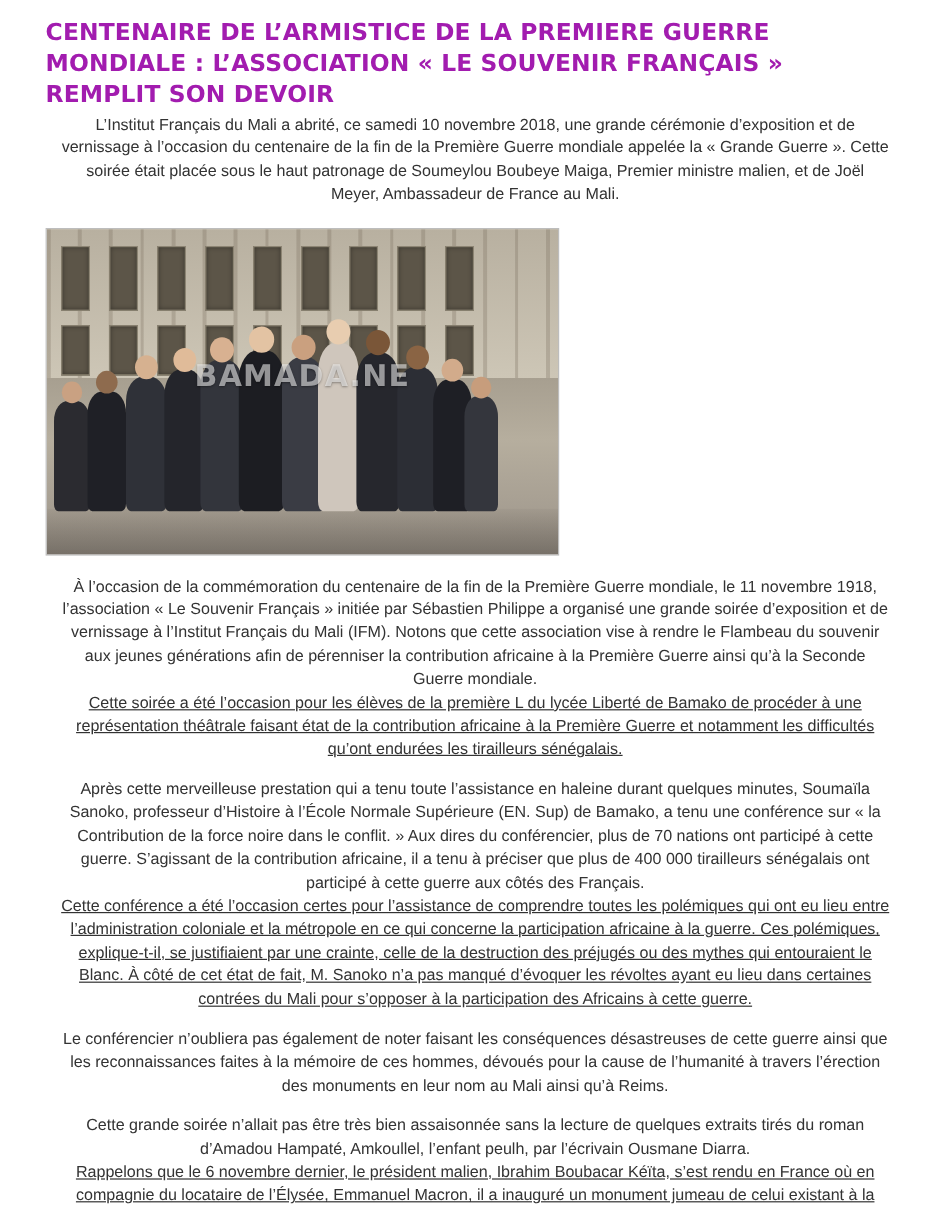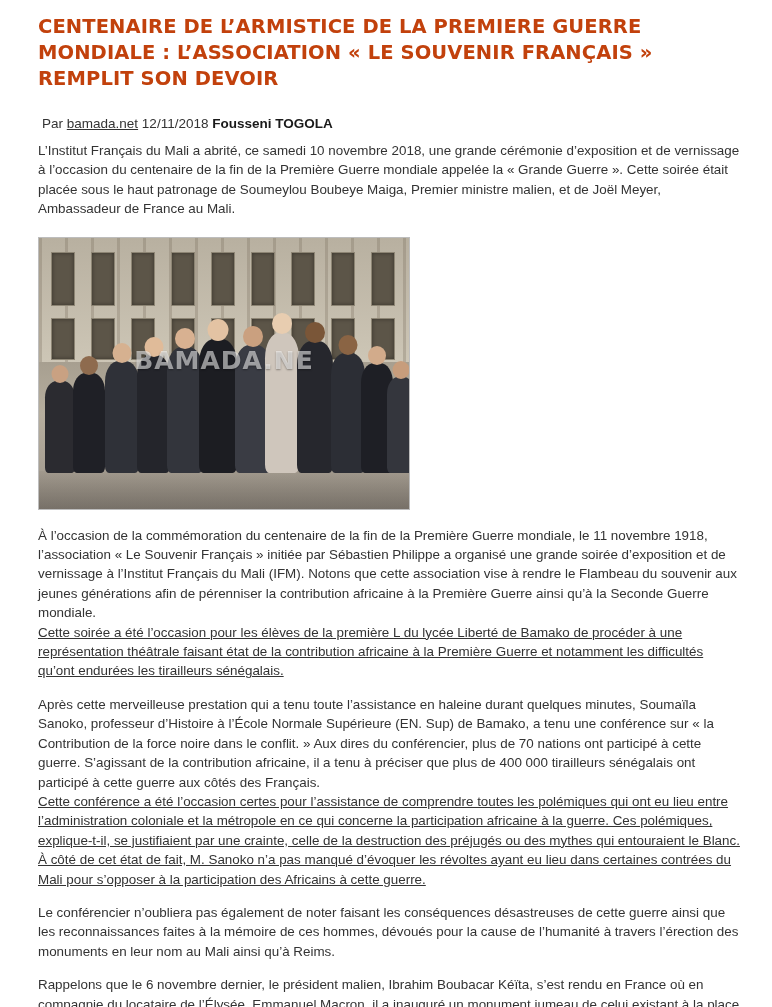--- a/index.html
+++ b/index.html
@@ -16,54 +16,54 @@
   }
   .page {
     width: 772px;
     min-height: 1007px;
     box-sizing: border-box;
     padding: 14px 30px 10px 38px;
     background: #ffffff;
     position: relative;
   }
   .headline {
-    color: #c2410c;
+    color: #a21caf;
     font-size: 19.5px;
     line-height: 26px;
     font-weight: bold;
     letter-spacing: 0.1px;
-    margin: 0 0 23px 0;
+    margin: 0 0 2px 0;
     font-family: "DejaVu Sans", sans-serif;
   }
   .byline {
     font-size: 13.5px;
     color: #333333;
     margin: 0 0 8px 4px;
     line-height: 18px;
   }
   .byline .source {
     color: #333333;
     text-decoration: underline;
   }
   .byline .date { color: #333333; }
   .byline .author { font-weight: bold; color: #1a1a1a; }
 
   p.body {
     font-size: 13.4px;
     line-height: 19.4px;
-    margin: 0 0 0 0;
-    color: #333333;
-    text-align: left;
+    margin: 0 0 0 12px;
+    color: #333333;
+    text-align: center;
   }
   p.body + p.body { margin-top: 0; text-decoration: underline; }
   .gap { height: 14px; }
 
   .figure {
     margin: 18px 0 16px 0;
-    width: 372px;
+    width: 428px;
     height: 273px;
     position: relative;
     overflow: hidden;
     border: 1px solid #bdbdbd;
     box-sizing: border-box;
     background: linear-gradient(#c9c5ba, #b4aea1);
   }
   .photo {
     position: absolute;
     inset: 0;
@@ -129,26 +129,20 @@
     pointer-events: none;
   }
 </style>
 </head>
 <body>
 
 <div class="page">
 
   <h1 class="headline">CENTENAIRE DE L’ARMISTICE DE LA PREMIERE GUERRE MONDIALE : L’ASSOCIATION « LE SOUVENIR FRANÇAIS » REMPLIT SON DEVOIR</h1>
 
-  <div class="byline">
-    <span>Par</span>
-    <a class="source" href="#">bamada.net</a>
-    <span class="date">12/11/2018</span>
-    <span class="author">Fousseni TOGOLA</span>
-  </div>
 
   <p class="body">L’Institut Français du Mali a abrité, ce samedi 10 novembre 2018, une grande cérémonie d’exposition et de vernissage à l’occasion du centenaire de la fin de la Première Guerre mondiale appelée la « Grande Guerre ». Cette soirée était placée sous le haut patronage de Soumeylou Boubeye Maiga, Premier ministre malien, et de Joël Meyer, Ambassadeur de France au Mali.</p>
 
   <div class="figure">
     <div class="photo">
       <div class="ph-sky"></div>
       <div class="ph-building">
         <div class="ph-window" style="left:12px;  top:14px;  width:22px; height:52px;"></div>
         <div class="ph-window" style="left:52px;  top:14px;  width:22px; height:52px;"></div>
         <div class="ph-window" style="left:92px;  top:14px;  width:22px; height:52px;"></div>
@@ -214,15 +208,16 @@
   </div>
 
   <p class="body">À l’occasion de la commémoration du centenaire de la fin de la Première Guerre mondiale, le 11 novembre 1918, l’association « Le Souvenir Français » initiée par Sébastien Philippe a organisé une grande soirée d’exposition et de vernissage à l’Institut Français du Mali (IFM). Notons que cette association vise à rendre le Flambeau du souvenir aux jeunes générations afin de pérenniser la contribution africaine à la Première Guerre ainsi qu’à la Seconde Guerre mondiale.</p>
   <p class="body">Cette soirée a été l’occasion pour les élèves de la première L du lycée Liberté de Bamako de procéder à une représentation théâtrale faisant état de la contribution africaine à la Première Guerre et notamment les difficultés qu’ont endurées les tirailleurs sénégalais.</p>
   <div class="gap"></div>
   <p class="body">Après cette merveilleuse prestation qui a tenu toute l’assistance en haleine durant quelques minutes, Soumaïla Sanoko, professeur d’Histoire à l’École Normale Supérieure (EN. Sup) de Bamako, a tenu une conférence sur « la Contribution de la force noire dans le conflit. » Aux dires du conférencier, plus de 70 nations ont participé à cette guerre. S’agissant de la contribution africaine, il a tenu à préciser que plus de 400 000 tirailleurs sénégalais ont participé à cette guerre aux côtés des Français.</p>
   <p class="body">Cette conférence a été l’occasion certes pour l’assistance de comprendre toutes les polémiques qui ont eu lieu entre l’administration coloniale et la métropole en ce qui concerne la participation africaine à la guerre. Ces polémiques, explique-t-il, se justifiaient par une crainte, celle de la destruction des préjugés ou des mythes qui entouraient le Blanc. À côté de cet état de fait, M. Sanoko n’a pas manqué d’évoquer les révoltes ayant eu lieu dans certaines contrées du Mali pour s’opposer à la participation des Africains à cette guerre.</p>
   <div class="gap"></div>
   <p class="body">Le conférencier n’oubliera pas également de noter faisant les conséquences désastreuses de cette guerre ainsi que les reconnaissances faites à la mémoire de ces hommes, dévoués pour la cause de l’humanité à travers l’érection des monuments en leur nom au Mali ainsi qu’à Reims.</p>
   <div class="gap"></div>
+  <p class="body">Cette grande soirée n’allait pas être très bien assaisonnée sans la lecture de quelques extraits tirés du roman d’Amadou Hampaté, Amkoullel, l’enfant peulh, par l’écrivain Ousmane Diarra.</p>
   <p class="body">Rappelons que le 6 novembre dernier, le président malien, Ibrahim Boubacar Kéïta, s’est rendu en France où en compagnie du locataire de l’Élysée, Emmanuel Macron, il a inauguré un monument jumeau de celui existant à la place de la liberté à Bamako à Reims. Ce monument s’adresse à la mémoire des soldats tombés pour la France.</p>
 
 </div>
 
 </body></html>

